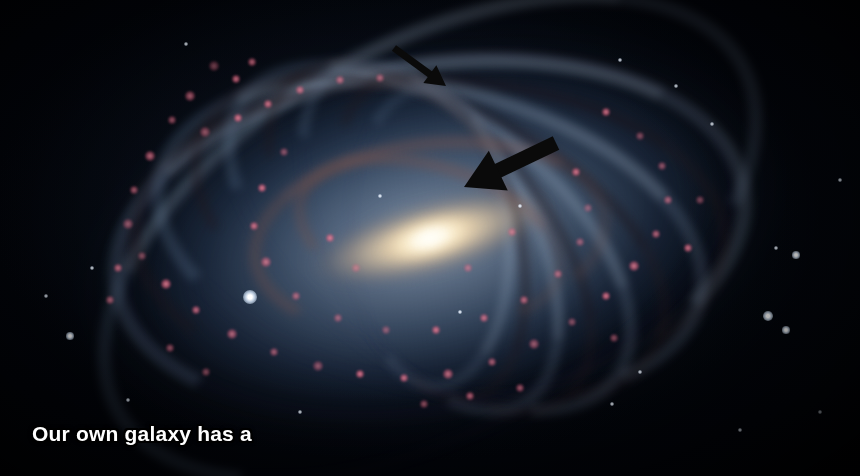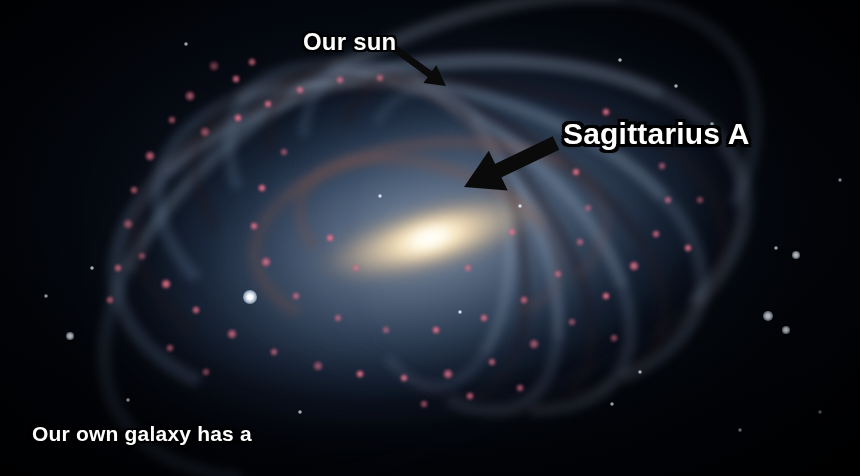--- a/index.html
+++ b/index.html
@@ -354,23 +354,21 @@
     <g id="arrow-sun">
       <line id="sun-shaft" x1="394" y1="48" x2="431.4669597993579" y2="75.37970139183842" stroke="#0a0a0a" stroke-width="7" stroke-linecap="butt"></line>
       <polygon id="sun-head" points="446,86 423.36199507207664,83.08097055799068 436.3423600376075,65.31836586831692" fill="#0a0a0a"></polygon>
     </g>
     <g id="arrow-sgr">
       <line id="sgr-shaft" x1="556" y1="143" x2="496.4768319788833" y2="171.46760209705582" stroke="#0a0a0a" stroke-width="15" stroke-linecap="butt"></line>
       <polygon id="sgr-head" points="464,187 488.78907948146644,150.7577382264636 507.7731213628427,190.45164397843203" fill="#0a0a0a"></polygon>
     </g>
   </svg>
 
-  <div class="anno" id="label-our-sun">Our sun</div>
-
-  <div class="anno" id="label-sgr-a">Sagittarius A</div>
+
 
   <div class="anno" id="caption">
     <span class="cap-line">Our own galaxy has a</span>
     
     
   </div>
 
 </div>
 
 </body></html>

